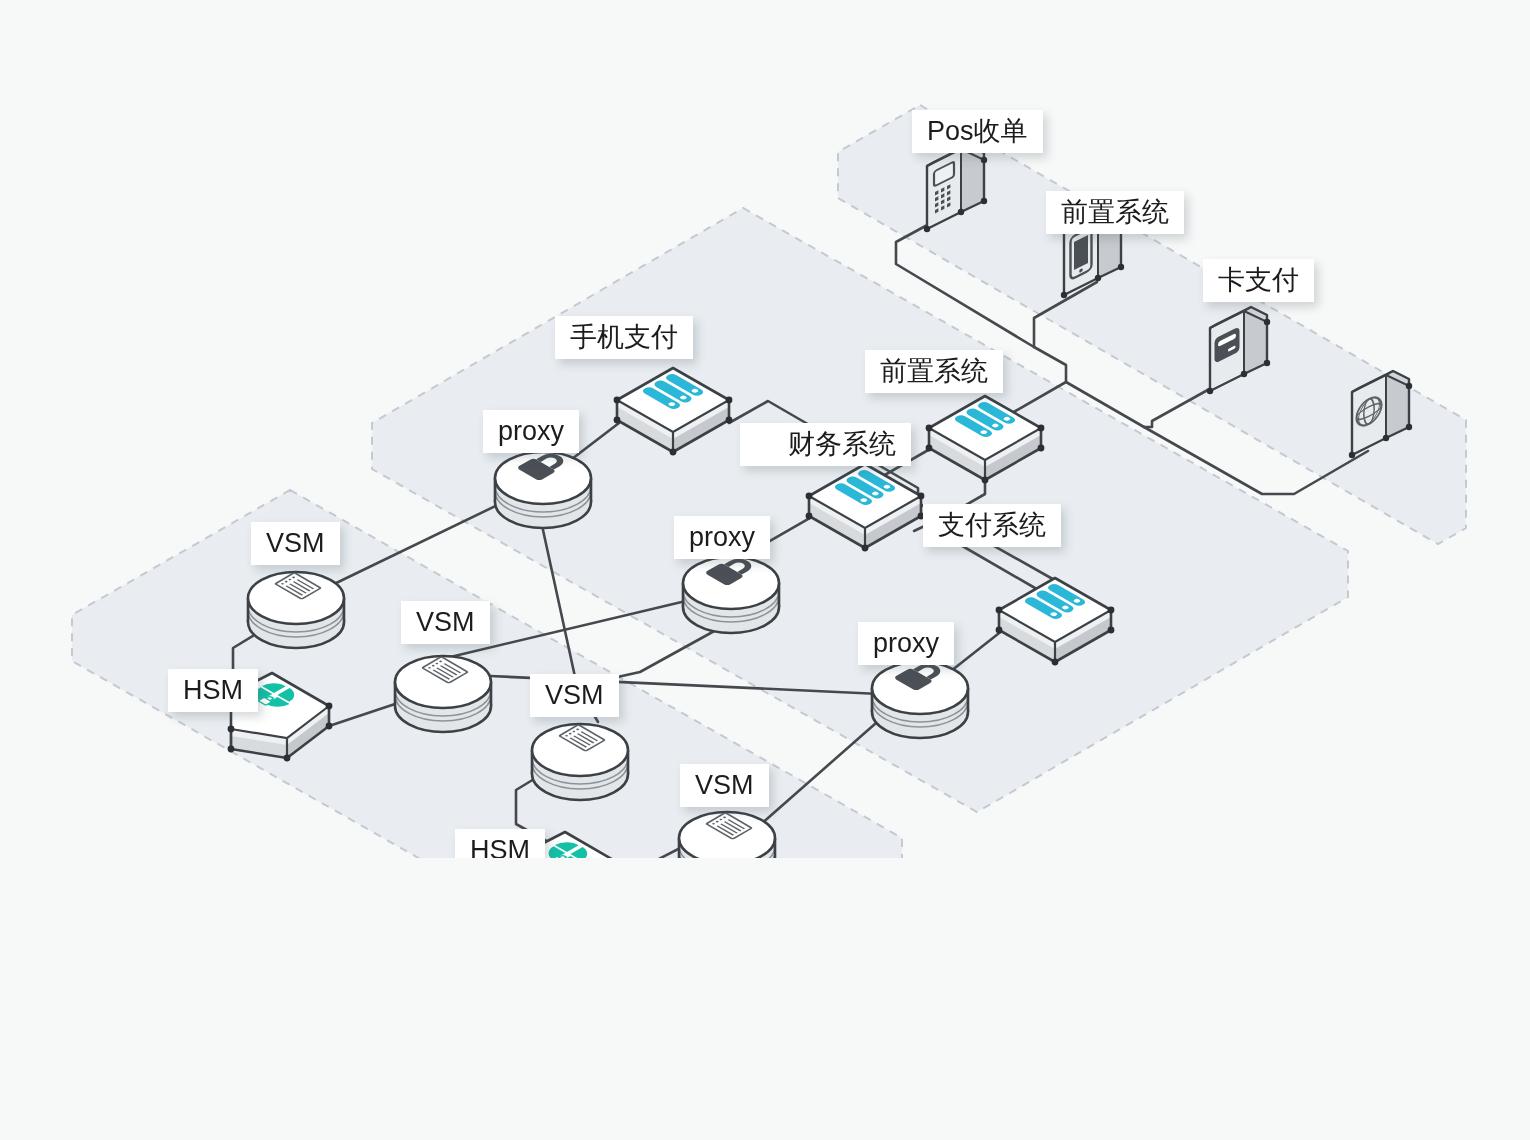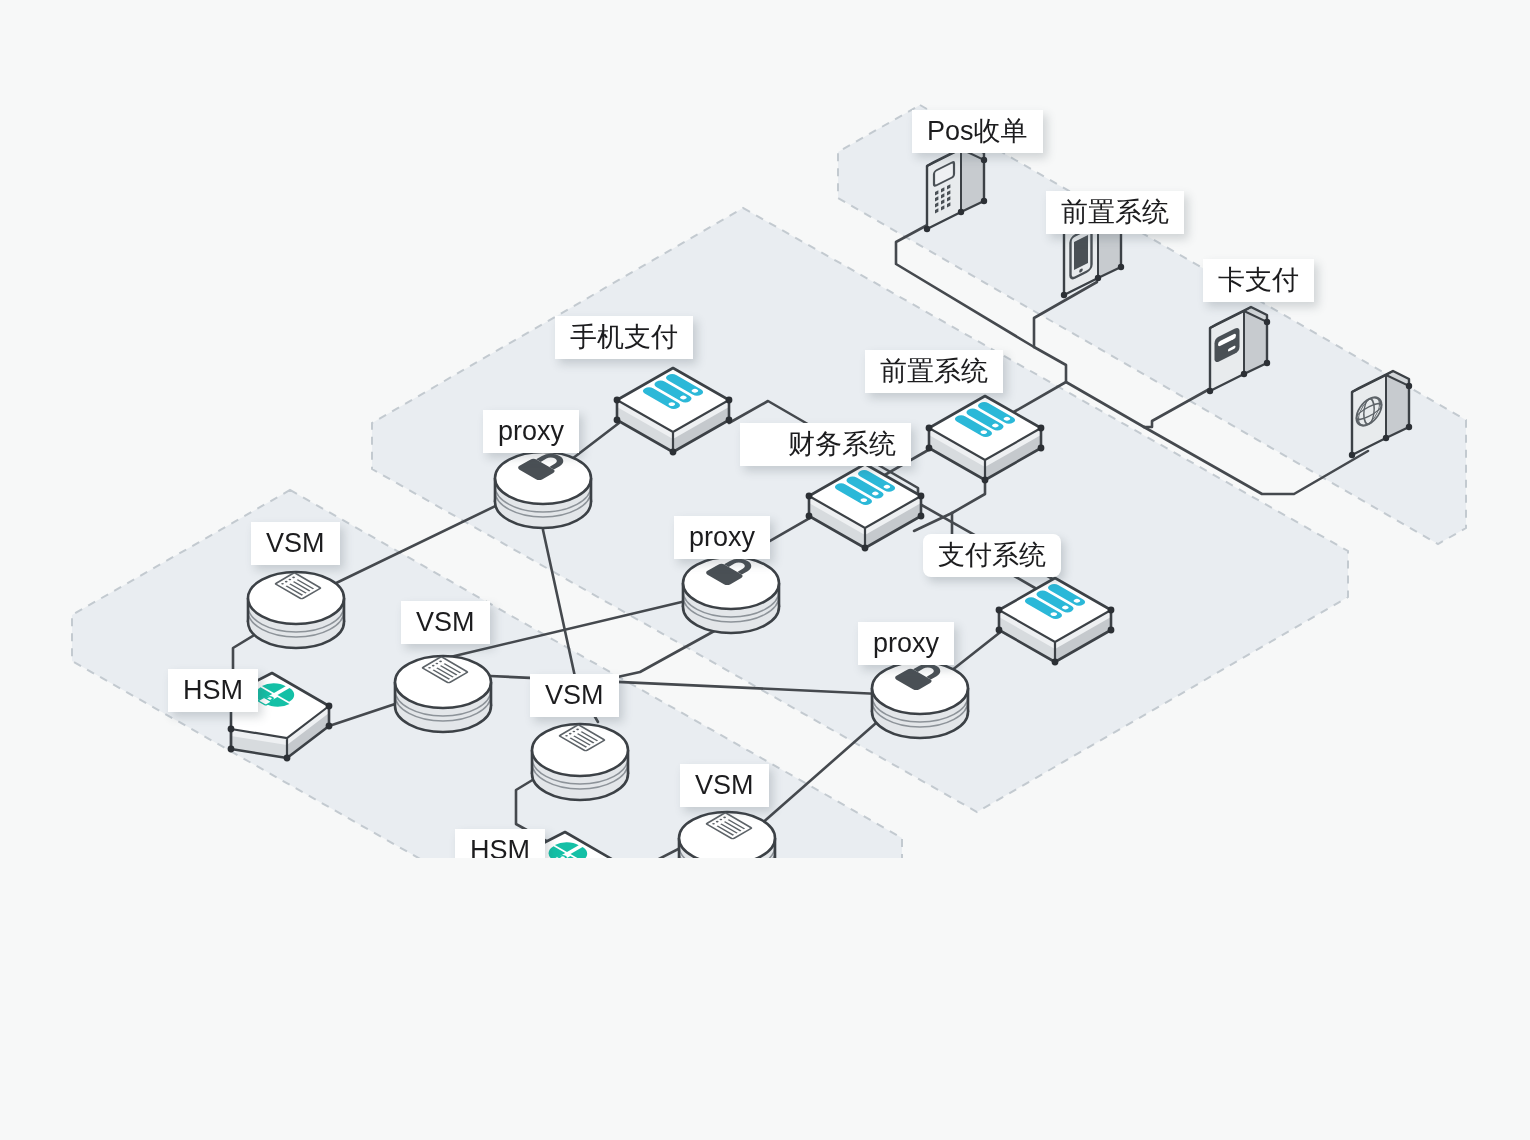--- a/index.html
+++ b/index.html
@@ -227,21 +227,21 @@
     <use href="#hsm" transform="translate(565,865)"></use>
   </g>
 </svg>
 
   <div class="node-label" style="left:912px;top:110px;">Pos收单</div>
   <div class="node-label" style="left:1046px;top:191px;">前置系统</div>
   <div class="node-label" style="left:1203px;top:259px;">卡支付</div>
   <div class="node-label" style="left:555px;top:316px;">手机支付</div>
   <div class="node-label" style="left:865px;top:350px;">前置系统</div>
   <div class="node-label" style="left:740px;top:423px;padding-left:48px;">财务系统</div>
-  <div class="node-label" style="left:923px;top:534px;border-radius:8px;">支付系统</div>
+  <div class="node-label" style="left:923px;top:504px;">支付系统</div>
   <div class="node-label" style="left:483px;top:410px;">proxy</div>
   <div class="node-label" style="left:674px;top:516px;">proxy</div>
   <div class="node-label" style="left:858px;top:622px;">proxy</div>
   <div class="node-label" style="left:251px;top:522px;">VSM</div>
   <div class="node-label" style="left:401px;top:601px;">VSM</div>
   <div class="node-label" style="left:530px;top:674px;">VSM</div>
   <div class="node-label" style="left:680px;top:764px;">VSM</div>
   <div class="node-label" style="left:168px;top:669px;">HSM</div>
   <div class="node-label" style="left:455px;top:829px;">HSM</div>
 </div>

